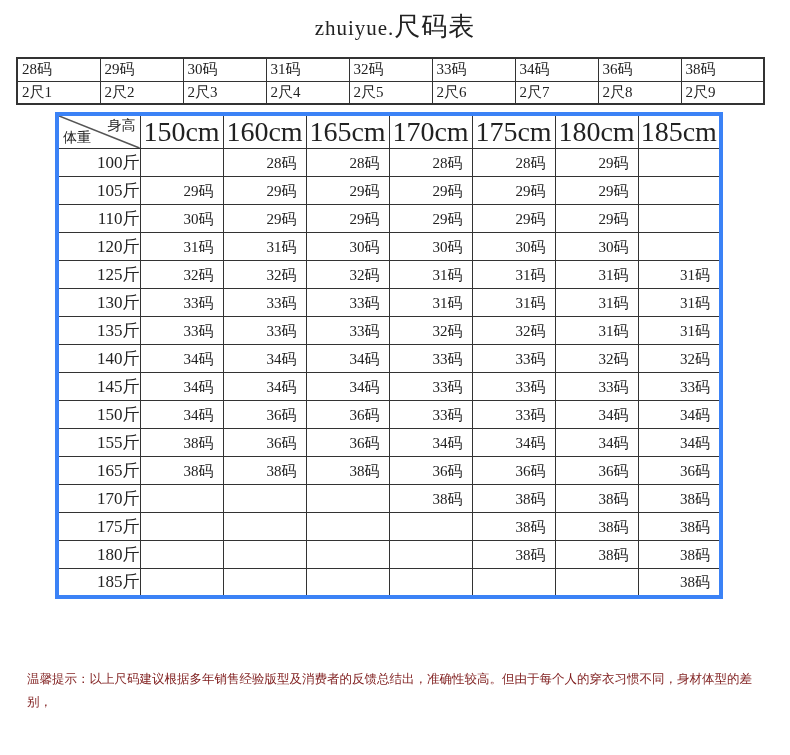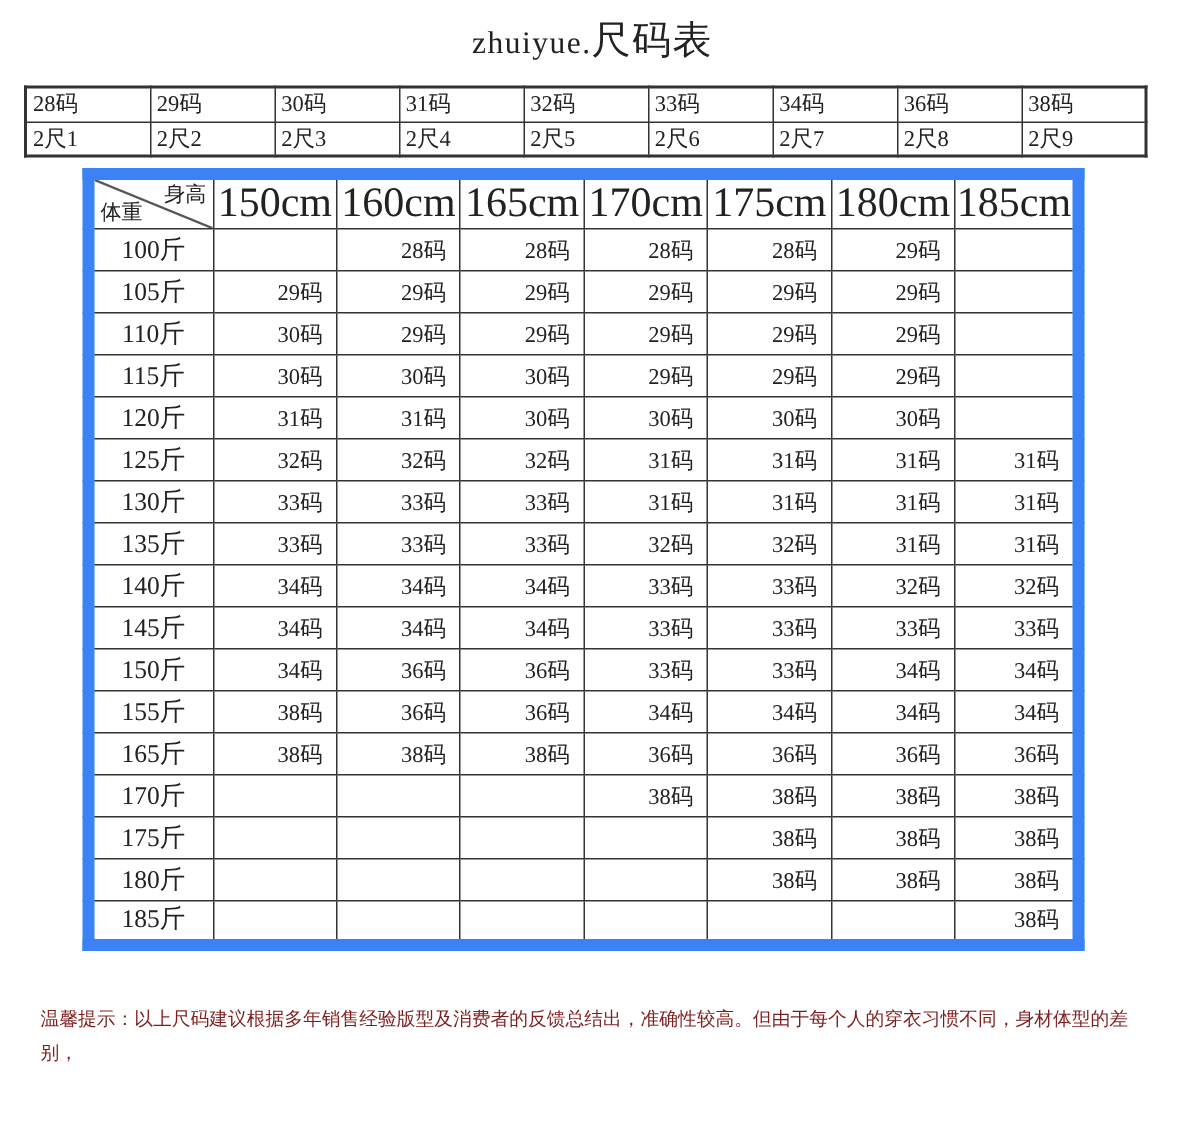--- a/index.html
+++ b/index.html
@@ -32,37 +32,37 @@
     height: 23px; font-size: 15px;
     padding-left: 4px; text-align: left;
     vertical-align: middle; white-space: nowrap;
   }
 
   
   .main-table {
     position: absolute; left: 55px; top: 112px;
     width: 668px; table-layout: fixed;
     border-collapse: collapse;
-    border: 8px solid #3b82f6;
+    border: 4px solid #3b82f6;
   }
   .main-table th, .main-table td {
     border: 1px solid #333333;
     white-space: nowrap; overflow: hidden;
   }
   .main-table th.colhead {
     height: 34px; font-size: 28px; font-weight: normal;
     text-align: center; vertical-align: middle;
   }
   .main-table th.corner { position: relative; height: 34px; padding: 0; font-weight: normal; }
   .corner .diag { position: absolute; left: 0; top: 0; width: 100%; height: 100%; display: block; }
   .corner-tr { position: absolute; top: 1px; right: 4px; font-size: 14px; }
   .corner-bl { position: absolute; bottom: 1px; left: 4px; font-size: 14px; }
   .main-table td.wlabel {
     height: 28px; font-size: 17px;
-    text-align: center; padding-left: 0;
+    text-align: right; padding-left: 0;
     vertical-align: bottom; padding-bottom: 2px;
   }
   .main-table td.size {
     height: 28px; font-size: 15px;
     text-align: right; padding-right: 9px;
     vertical-align: bottom; padding-bottom: 3px;
   }
 
   
   .tips {
@@ -168,30 +168,20 @@
           <td class="wlabel">110斤</td>
           <td class="size">30码</td>
           <td class="size">29码</td>
           <td class="size">29码</td>
           <td class="size">29码</td>
           <td class="size">29码</td>
           <td class="size">29码</td>
           <td class="size"></td>
         </tr>
         <tr>
-          <td class="wlabel">115斤</td>
-          <td class="size">30码</td>
-          <td class="size">30码</td>
-          <td class="size">30码</td>
-          <td class="size">29码</td>
-          <td class="size">29码</td>
-          <td class="size">29码</td>
-          <td class="size"></td>
-        </tr>
-        <tr>
           <td class="wlabel">120斤</td>
           <td class="size">31码</td>
           <td class="size">31码</td>
           <td class="size">30码</td>
           <td class="size">30码</td>
           <td class="size">30码</td>
           <td class="size">30码</td>
           <td class="size"></td>
         </tr>
         <tr>

